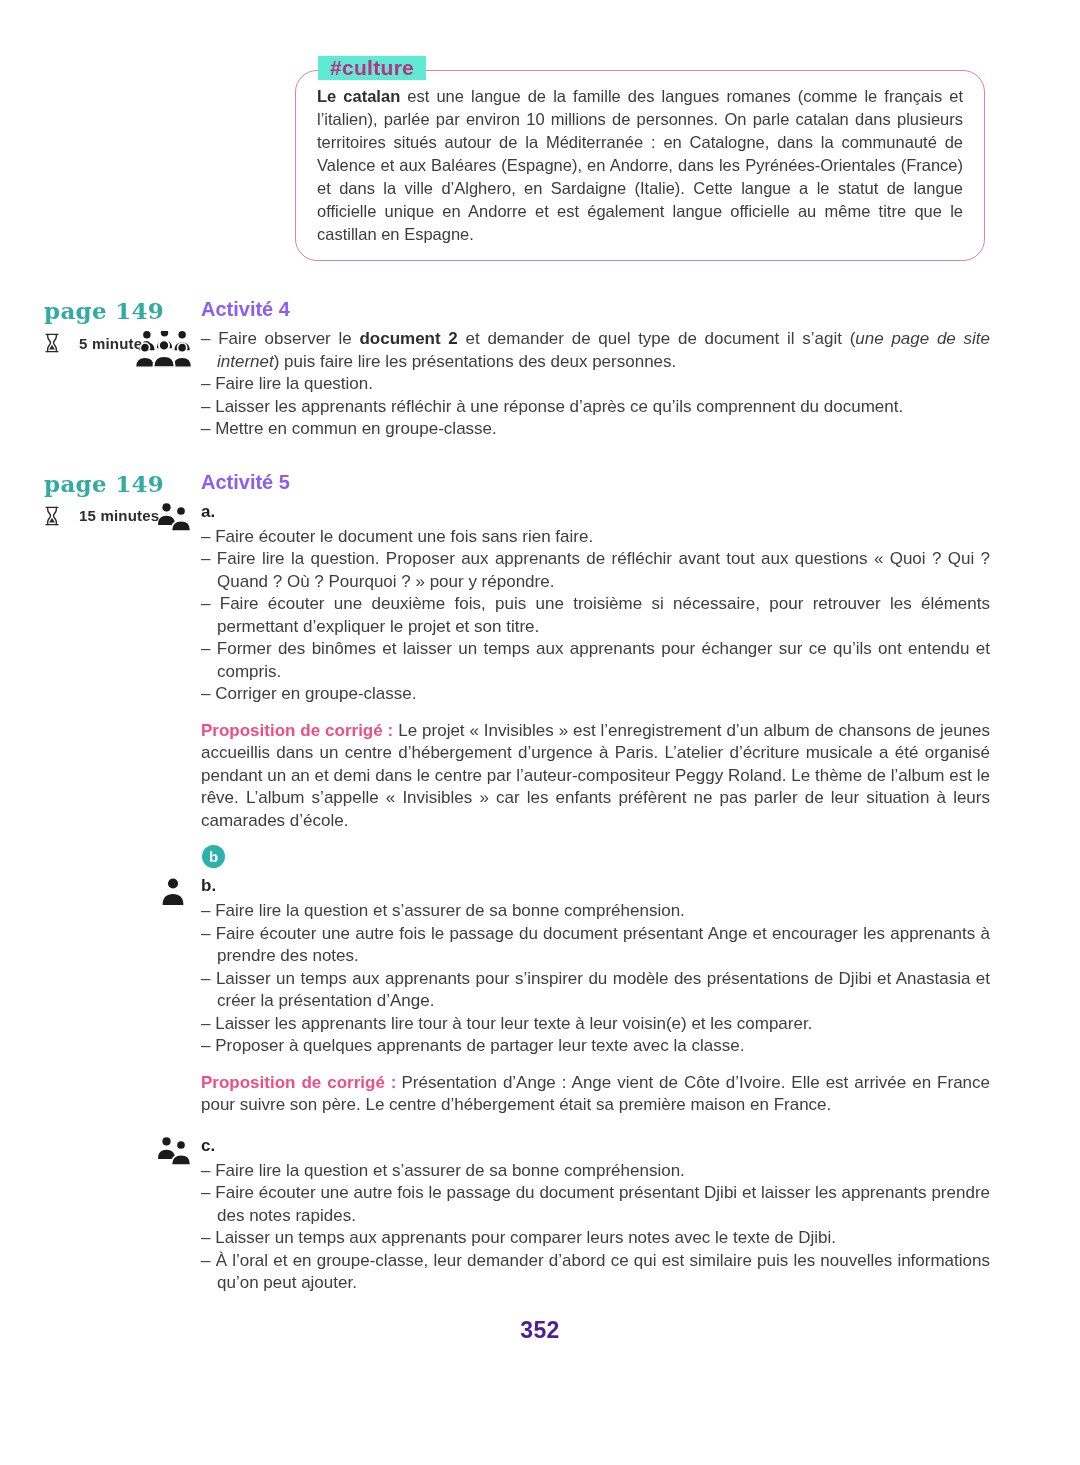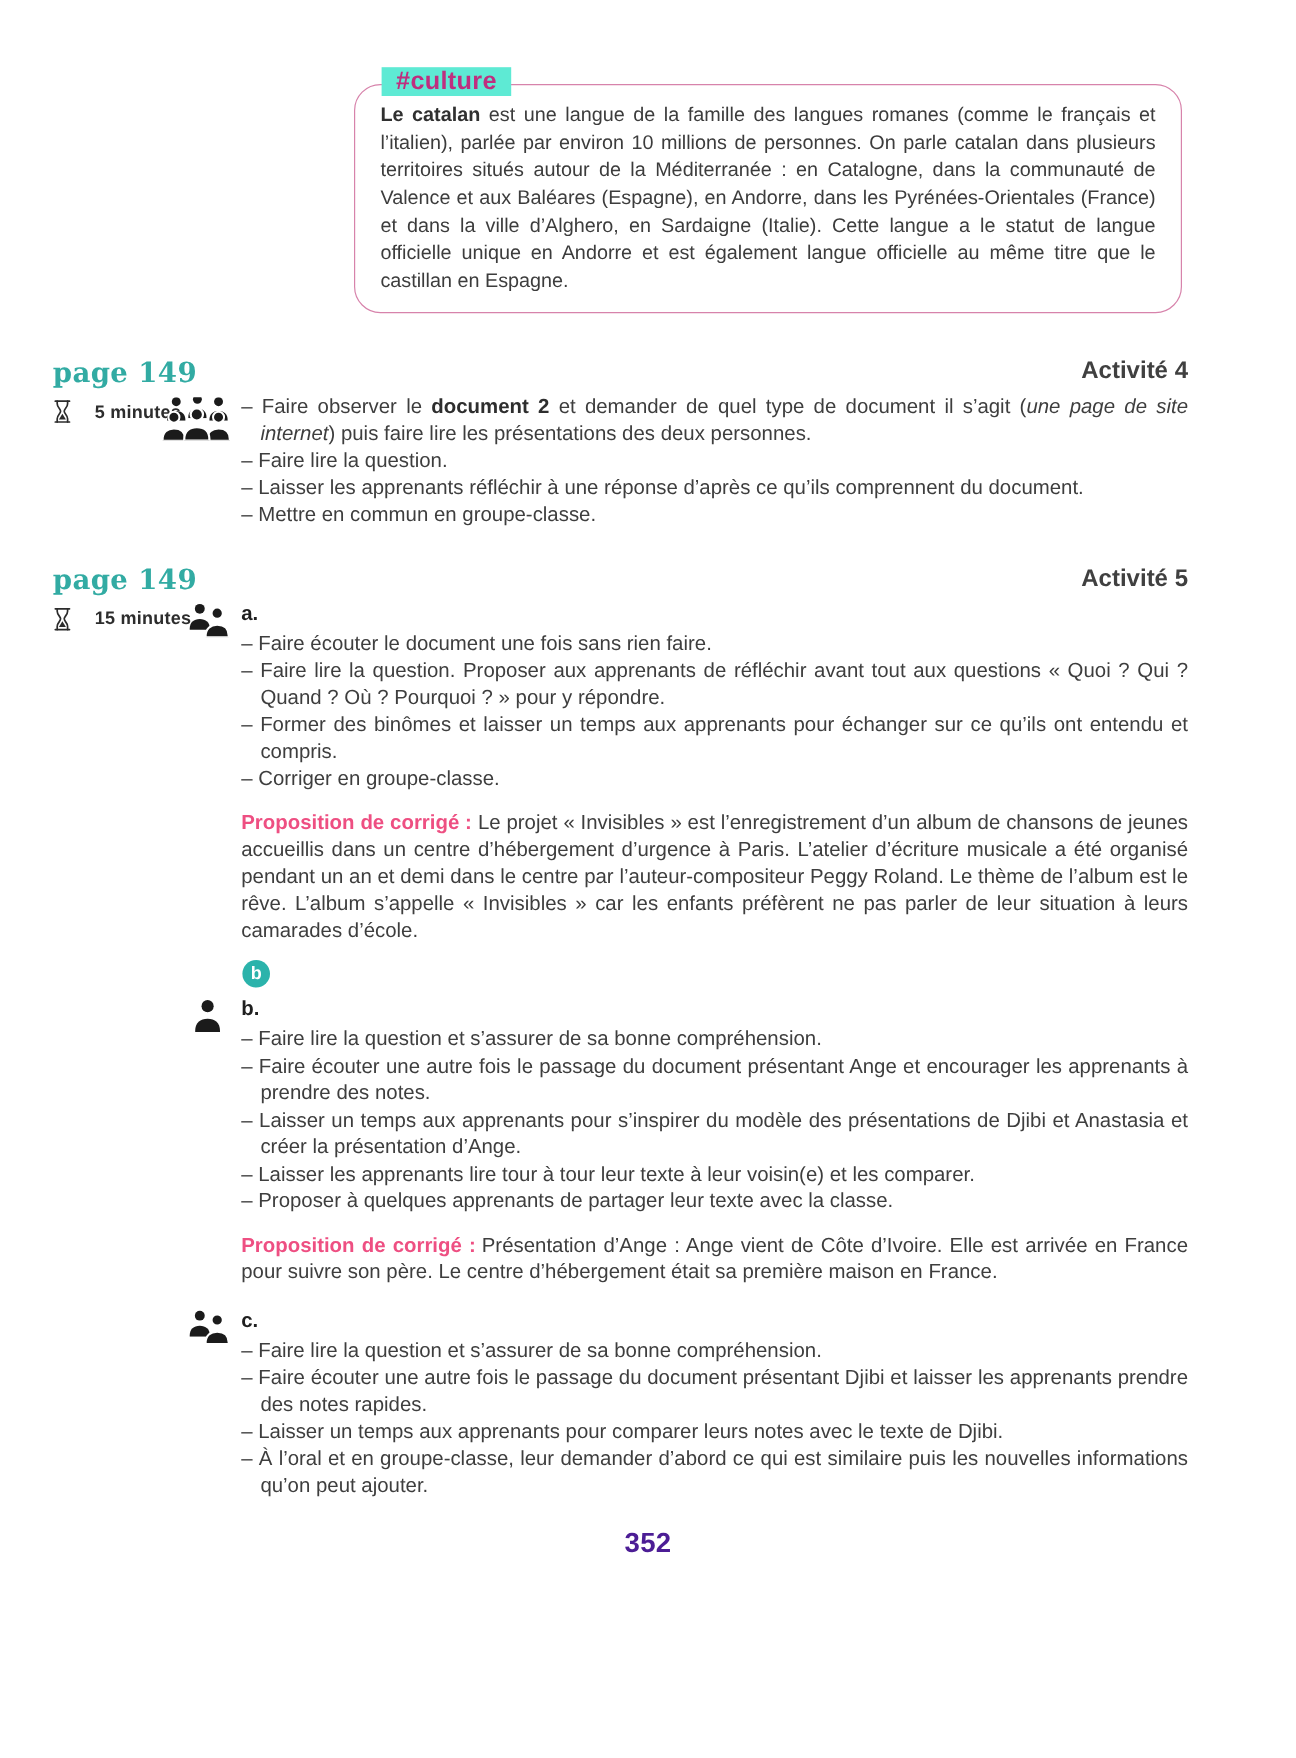--- a/index.html
+++ b/index.html
@@ -40,21 +40,21 @@
 
   .page-label {
     font-family:"DejaVu Serif","Liberation Serif",serif;
     font-size:23px; font-weight:700; color:#32aba3; letter-spacing:.3px;
   }
   .duration {
     display:flex; align-items:center; gap:19px; margin-top:9px;
     font-size:15px; font-weight:700; color:#2d2d2d; letter-spacing:.2px;
   }
   .activity-title {
-    font-size:20px; font-weight:700; color:#404040; margin-bottom:7px; line-height:24px;text-align:right;
+    font-size:20px; font-weight:700; color:#8b5cf6; margin-bottom:7px; line-height:24px;
   }
 
   
   .subsection { position:relative; }
   .sub-b { margin-top:0; }
   .sub-c { margin-top:18px; }
   .sub-label { font-size:17px; font-weight:700; color:#1f1f1f; line-height:22px; margin-bottom:3px; }
   .bullets { }
   .bullet {
     font-size:17px; line-height:22.5px; text-align:justify;
@@ -157,20 +157,21 @@
         <span class="icon-cell icon-pair-a">
           <svg width="38" height="30" viewBox="0 0 38 30" fill="currentColor">
             <use href="#sym-person" x="0" y="0" width="21" height="23"></use>
             <use href="#sym-person" x="13" y="3" width="24" height="26" class="front"></use>
           </svg>
         </span>
         <div class="sub-label">a.</div>
         <div class="bullets">
             <div class="bullet"><span>– </span><span>Faire écouter le document une fois sans rien faire.</span></div>
             <div class="bullet"><span>– </span><span>Faire lire la question. Proposer aux apprenants de réfléchir avant tout aux questions « Quoi ? Qui ? Quand ? Où ? Pourquoi ? » pour y répondre.</span></div>
+            <div class="bullet"><span>– </span><span>Faire écouter une deuxième fois, puis une troisième si nécessaire, pour retrouver les éléments permettant d’expliquer le projet et son titre.</span></div>
             <div class="bullet"><span>– </span><span>Former des binômes et laisser un temps aux apprenants pour échanger sur ce qu’ils ont entendu et compris.</span></div>
             <div class="bullet"><span>– </span><span>Corriger en groupe-classe.</span></div>
           </div>
         <p class="answer"><span class="answer-label">Proposition de corrigé :</span><span>Le projet « Invisibles » est l’enregistrement d’un album de chansons de jeunes accueillis dans un centre d’hébergement d’urgence à Paris. L’atelier d’écriture musicale a été organisé pendant un an et demi dans le centre par l’auteur-compositeur Peggy Roland. Le thème de l’album est le rêve. L’album s’appelle « Invisibles » car les enfants préfèrent ne pas parler de leur situation à leurs camarades d’école.</span></p>
       </div>
 
       <div class="badge-row">
         <span class="badge">b</span>
       </div>
 

